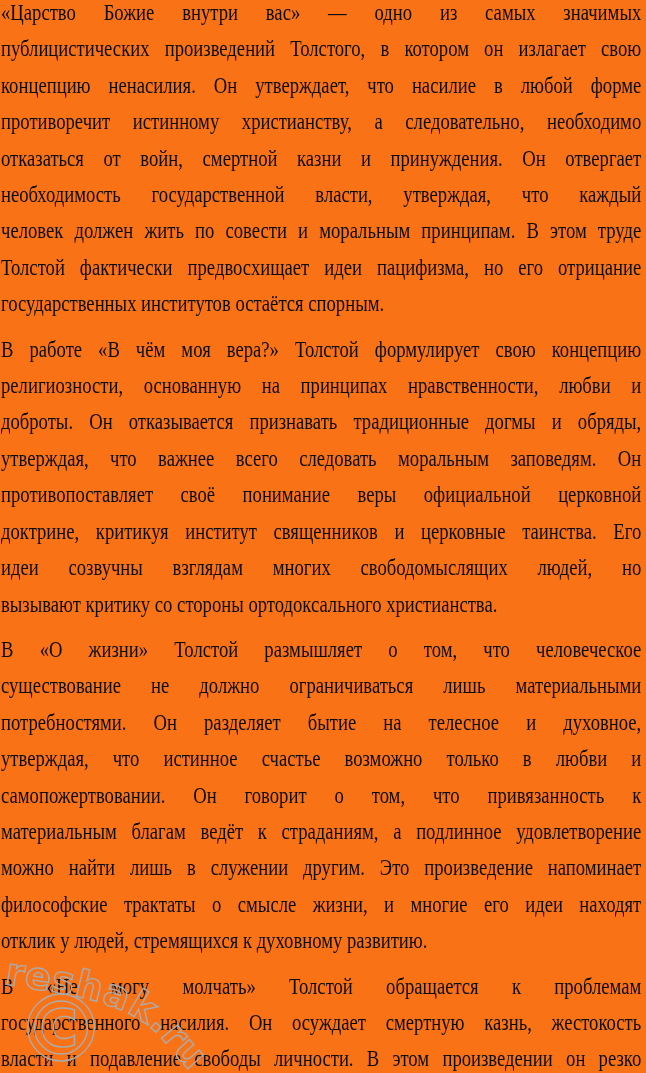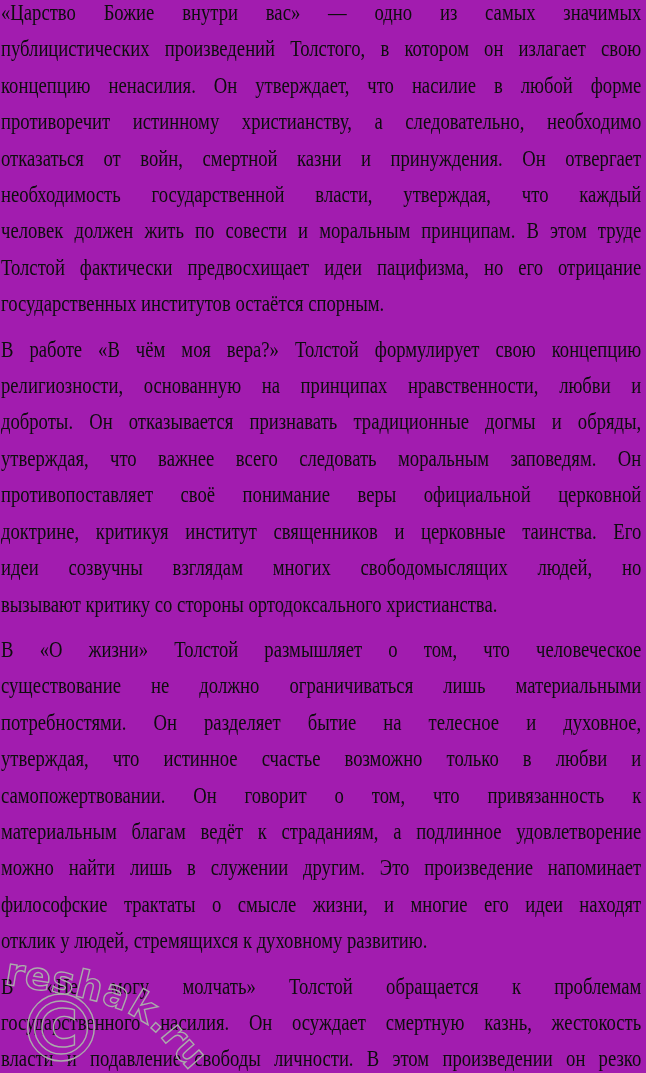--- a/index.html
+++ b/index.html
@@ -10,21 +10,21 @@
     width: 646px;
     height: 1073px;
     background: #ffffff;
     overflow: hidden;
     position: relative;
   }
   .page {
     position: absolute;
     inset: 0;
     overflow: hidden;
-    background: #a21caf;
+    background: #f97316;
   }
   .sheet {
     position: absolute;
     left: 1px;
     top: -6px;
     width: 824px;
     transform: scaleX(0.777);
     transform-origin: 0 0;
     font-family: "Liberation Serif", "DejaVu Serif", serif;
     font-size: 24px;

